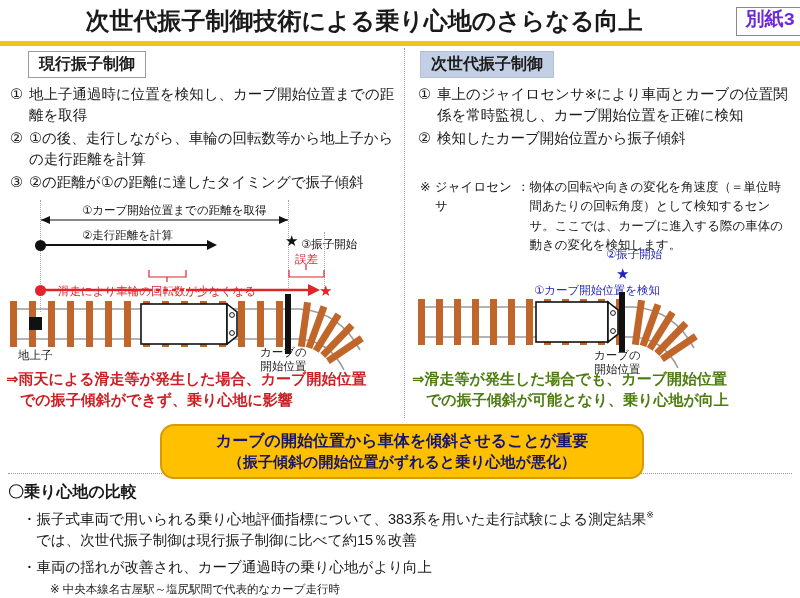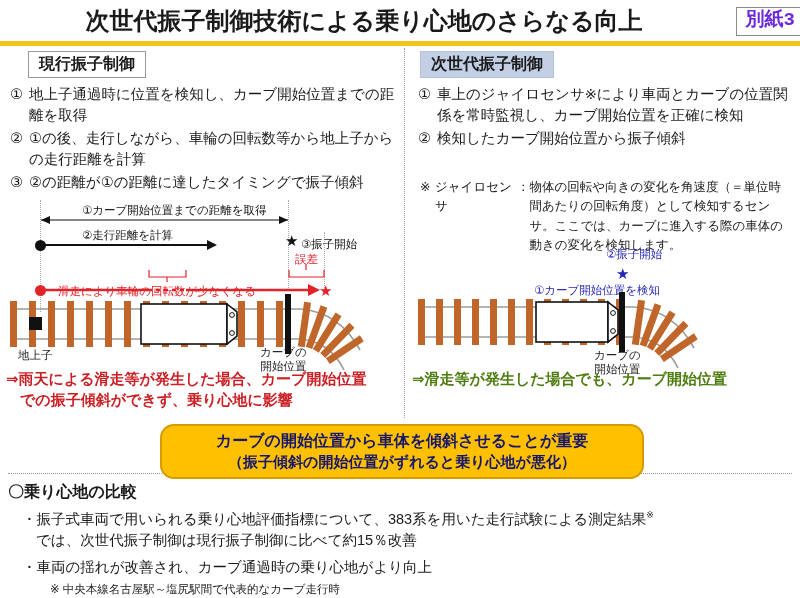--- a/index.html
+++ b/index.html
@@ -303,20 +303,21 @@
     </svg>
 
     <div class="lbl" style="left:178px;top:100px;">
       <span>カーブの</span><br>
       <span>開始位置</span>
     </div>
   </div>
 
   <div class="concl right">
     <span>⇒滑走等が発生した場合でも、カーブ開始位置</span>
+    <span class="ind">での振子傾斜が可能となり、乗り心地が向上</span>
   </div>
 
   <div class="keybox">
     <div>カーブの開始位置から車体を傾斜させることが重要</div>
     <div class="l2">（振子傾斜の開始位置がずれると乗り心地が悪化）</div>
   </div>
 
   <div class="bottom">
     <div class="bt-head">〇乗り心地の比較</div>
     <div class="bt-bullet">

